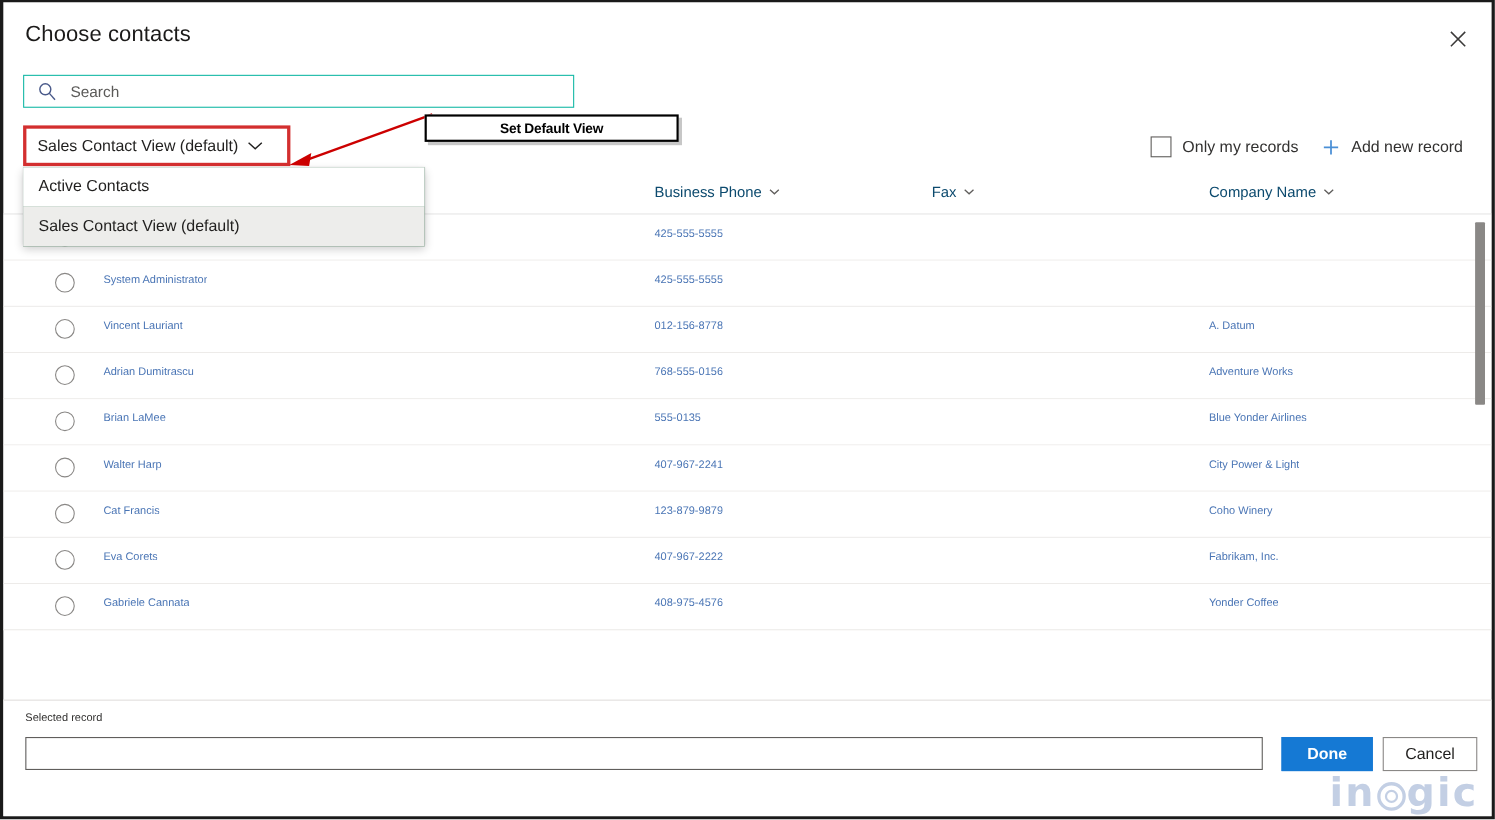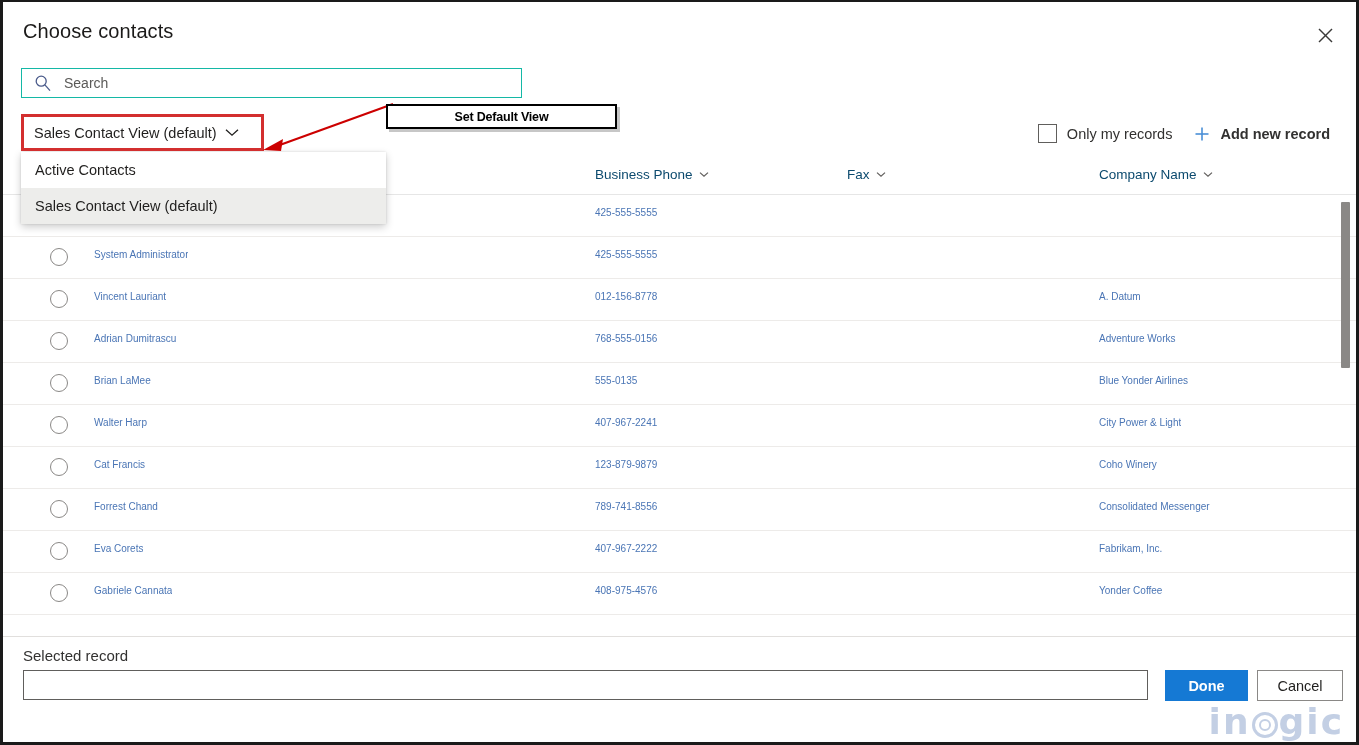--- a/index.html
+++ b/index.html
@@ -163,21 +163,21 @@
     border: 1px solid #605e5c;
     background: #fff;
     flex: 0 0 auto;
   }
   .only-my-label { font-size: 14.5px; color: #323130; }
   .add-new {
     display: flex; align-items: center; gap: 9px;
     cursor: pointer;
   }
   .plus-icon { color: #4a8fd6; display: inline-flex; }
-  .add-new-label { font-size: 14.5px; color: #323130; font-weight: bold; }
+  .add-new-label { font-size: 14.5px; color: #323130; }
 
   
   .grid-header {
     position: absolute;
     left: 0; right: 0; top: 155px;
     height: 38px;
     border-bottom: 1px solid #e6e6e6;
     z-index: 10;
   }
   .grid-body {
@@ -253,21 +253,21 @@
     position: absolute;
     left: 0; right: 0; bottom: 0;
     height: 106px;
     background: #ffffff;
     border-top: 1px solid #e1dfdd;
     z-index: 30;
   }
   .sel-label {
     position: absolute;
     left: 20px; top: 10px;
-    font-size: 15px;
+    font-size: 10px;
     color: #323130;
   }
   .sel-input {
     position: absolute;
     left: 20px; top: 33px;
     width: 1125px; height: 30px;
     border: 1px solid #605e5c;
     background: #fff;
     font-family: "Liberation Sans", sans-serif;
     font-size: 14px;
@@ -442,27 +442,20 @@
       </div>
       <div class="row">
         <span class="radio"></span>
         <span class="cell c-name">Cat Francis</span>
         <span class="cell c-phone">123-879-9879</span>
         <span class="cell c-fax"></span>
         <span class="cell c-comp">Coho Winery</span>
       </div>
       <div class="row">
         <span class="radio"></span>
-        <span class="cell c-name">Forrest Chand</span>
-        <span class="cell c-phone">789-741-8556</span>
-        <span class="cell c-fax"></span>
-        <span class="cell c-comp">Consolidated Messenger</span>
-      </div>
-      <div class="row">
-        <span class="radio"></span>
         <span class="cell c-name">Eva Corets</span>
         <span class="cell c-phone">407-967-2222</span>
         <span class="cell c-fax"></span>
         <span class="cell c-comp">Fabrikam, Inc.</span>
       </div>
       <div class="row">
         <span class="radio"></span>
         <span class="cell c-name">Gabriele Cannata</span>
         <span class="cell c-phone">408-975-4576</span>
         <span class="cell c-fax"></span>

